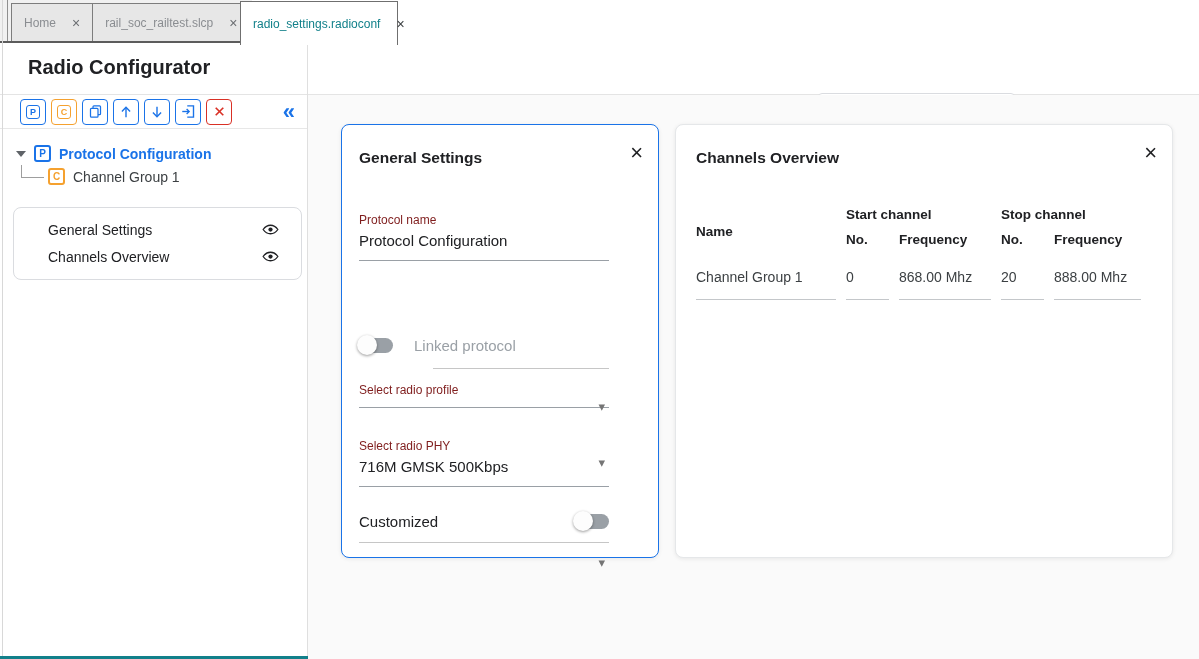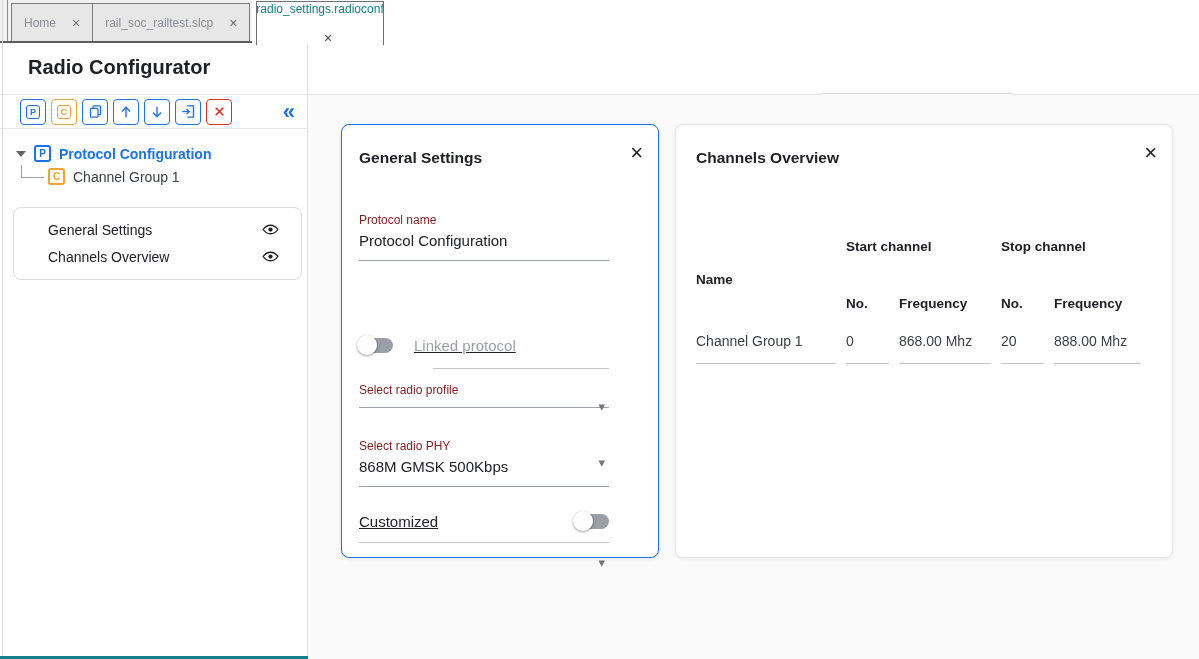--- a/index.html
+++ b/index.html
@@ -13,23 +13,23 @@
   
   .tabbar { position:absolute; left:0; top:0; width:1199px; height:43px; background:#ffffff; }
   .edge-line  { position:absolute; left:2px; top:0; width:1px; height:659px; background:#d8d8d8; z-index:5; }
   .strip-line { position:absolute; left:7px; top:0; width:1px; height:41px; background:#8f8f8f; z-index:3; }
   .tabstrip { position:absolute; left:0; top:0; width:252px; height:43px; background:#f1f1f1;
               border-bottom:2px solid #5c5c5c; display:flex; align-items:flex-end; padding-left:11px; }
   .tab { height:38px; display:flex; align-items:center; padding:0 12px; background:#e7e7e7;
          border:1px solid #7d7d7d; border-bottom:none; font-size:12px; color:#8a8d91; cursor:pointer; }
   .tab + .tab { border-left:none; }
   .tab .tab-close { margin-left:16px; font-size:14px; color:#6b6e72; line-height:1; }
-  .tab.active { position:absolute; left:256px; top:1px; width:128px; height:44px; background:#ffffff;
+  .tab.active { position:absolute; left:240px; top:1px; width:158px; height:44px; background:#ffffff;
                 border:1px solid #6f6f6f; border-bottom:none; color:#12808a; z-index:4;
-                justify-content:space-between;flex-direction:column; }
+                justify-content:space-between; }
   .tab.active .tab-close { color:#3c4043; }
 
   
   .header { position:absolute; left:0; top:43px; width:1199px; height:52px; background:#ffffff;
             border-bottom:1px solid #e4e4e4; }
   .page-title { position:absolute; left:28px; top:13px; font-size:20px; font-weight:700; color:#202124; }
   .v-divider { position:absolute; left:307px; top:43px; width:1px; height:616px; background:#dfdfdf; z-index:1; }
   .btn-outline { position:absolute; height:27px; border:1px solid #1a73e8; border-radius:4px; background:#fff;
                  color:#1a73e8; font-size:14px; font-weight:500; display:flex; align-items:center;
                  padding:0 10px; cursor:pointer; }
@@ -97,34 +97,34 @@
   .f-label { font-size:12px; color:#7f1d1d; line-height:15px; }
   .f-value { font-size:15px; color:#202124; line-height:20px; margin-top:3px; }
   .f-line  { border-bottom:1px solid #9aa0a6; margin-top:9px; }
   .f-line.dashed { border-bottom:1px dashed #9aa0a6; }
   .caret { position:absolute; right:4px; color:#757575; font-size:13px; }
 
   .switch { position:relative; display:inline-block; width:34px; height:15px; border-radius:8px;
             background:#9aa0a6; cursor:pointer; vertical-align:middle; }
   .switch .knob { position:absolute; left:-2px; top:-3px; width:20px; height:20px; border-radius:50%;
                   background:#fdfdfd; box-shadow:0 1px 3px rgba(0,0,0,0.4); }
-  .toggle-row { position:absolute; left:17px; width:250px; display:flex; align-items:center;text-decoration:underline; }
+  .toggle-row { position:absolute; left:17px; width:250px; display:flex; align-items:center; }
   #linked-row { top:212px; }
   #linked-row .toggle-text { margin-left:21px; font-size:15px; color:#9aa0a6; }
   #linked-line { position:absolute; left:91px; top:243px; width:176px; border-bottom:1px solid #c6c6c6; }
   #linked-caret { top:218px; }
   #customized-row { top:388px; justify-content:space-between; }
   #customized-row .toggle-text { font-size:15px; color:#202124; }
   #customized-line { position:absolute; left:17px; top:417px; width:250px; border-bottom:1px solid #c6c6c6; }
 
   #co-card { left:367px; top:29px; width:498px; height:434px; border:1px solid #e5e7e9; }
   #co-card .card-title { left:20px; }
   .co-table { position:absolute; left:20px; top:82px; display:grid;
               grid-template-columns:150px 53px 102px 53px 97px; grid-auto-rows:auto; }
-  .th { font-size:13.5px; font-weight:700; color:#202124;margin-top:32px; }
+  .th { font-size:13.5px; font-weight:700; color:#202124; }
   .th-name { grid-column:1; grid-row:1 / span 2; display:flex; align-items:center; }
   .th-group-start { grid-column:2 / span 2; grid-row:1; height:25px; }
   .th-group-stop  { grid-column:4 / span 2; grid-row:1; height:25px; }
   .th-sub { grid-row:2; height:24px; }
   .td { grid-row:3; margin-top:13px; margin-right:10px; padding-bottom:14px;
         border-bottom:1px solid #c4c7ca; font-size:14px; color:#3c4043; }
 </style>
 </head>
 <body>
 
@@ -277,21 +277,21 @@
     <div id="linked-line"></div>
 
     <div class="gs-field" style="top:258px;">
       <div class="f-label">Select radio profile</div>
       <span class="caret" style="top:16px;">▾</span>
       <div class="f-line"></div>
     </div>
 
     <div class="gs-field" style="top:314px;">
       <div class="f-label">Select radio PHY</div>
-      <div class="f-value">868M GMSK 500Kbps</div>
+      <div class="f-value">716M GMSK 500Kbps</div>
       <span class="caret" style="top:16px;">▾</span>
       <div class="f-line"></div>
     </div>
 
     <div class="toggle-row" id="customized-row">
       <span class="toggle-text">Customized</span>
       <span class="switch">
           <span class="knob"></span>
         </span>
     </div>

